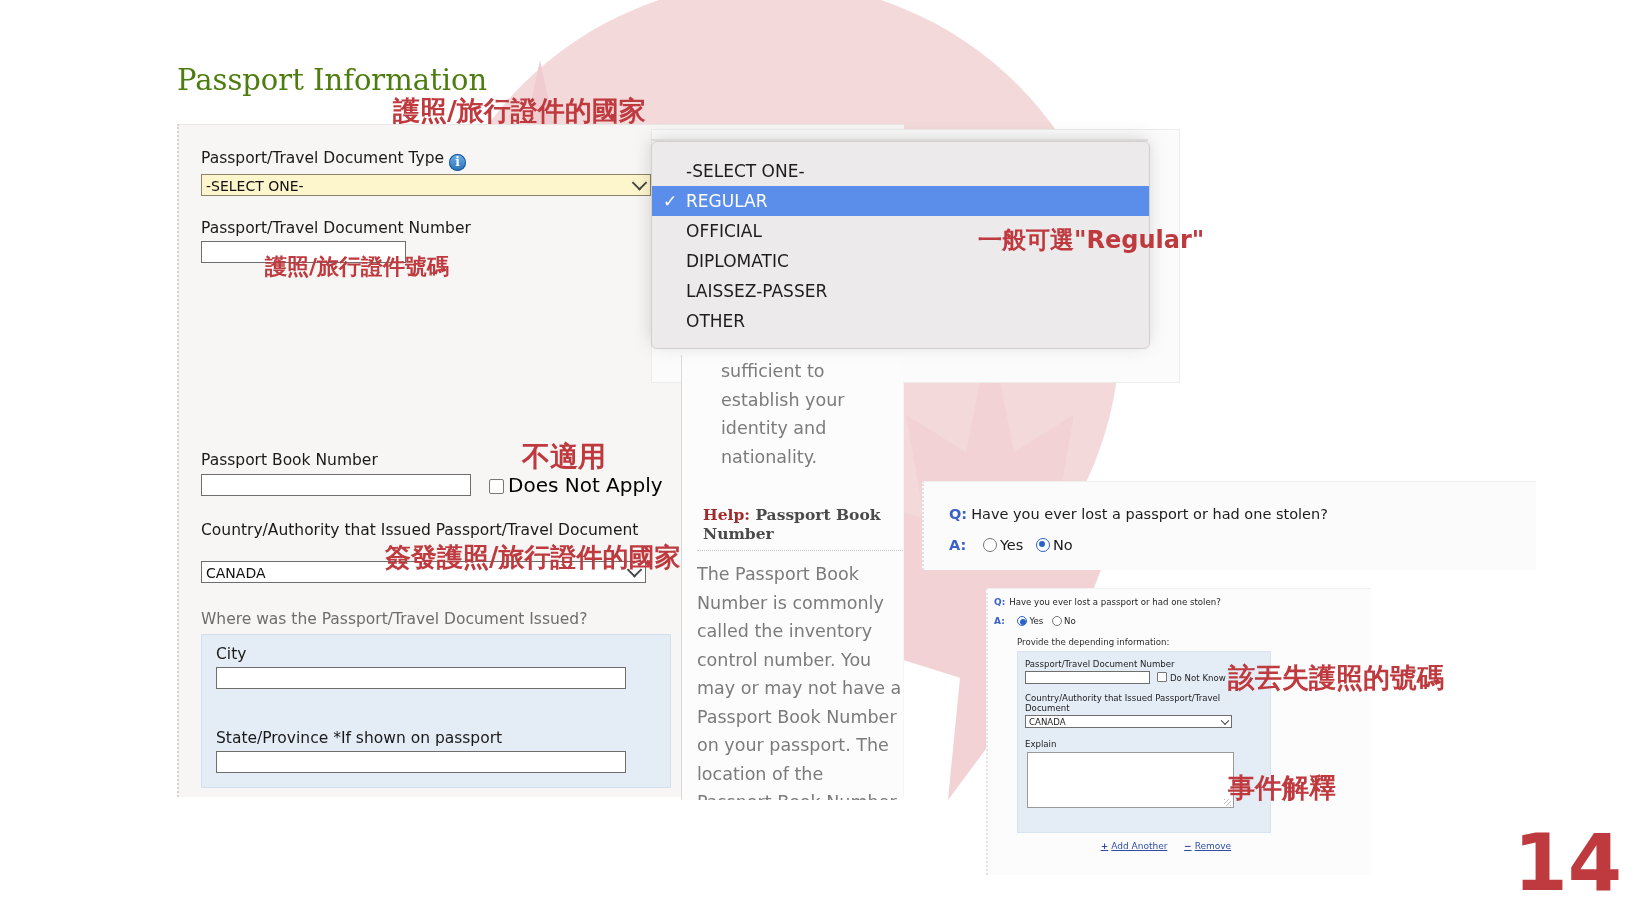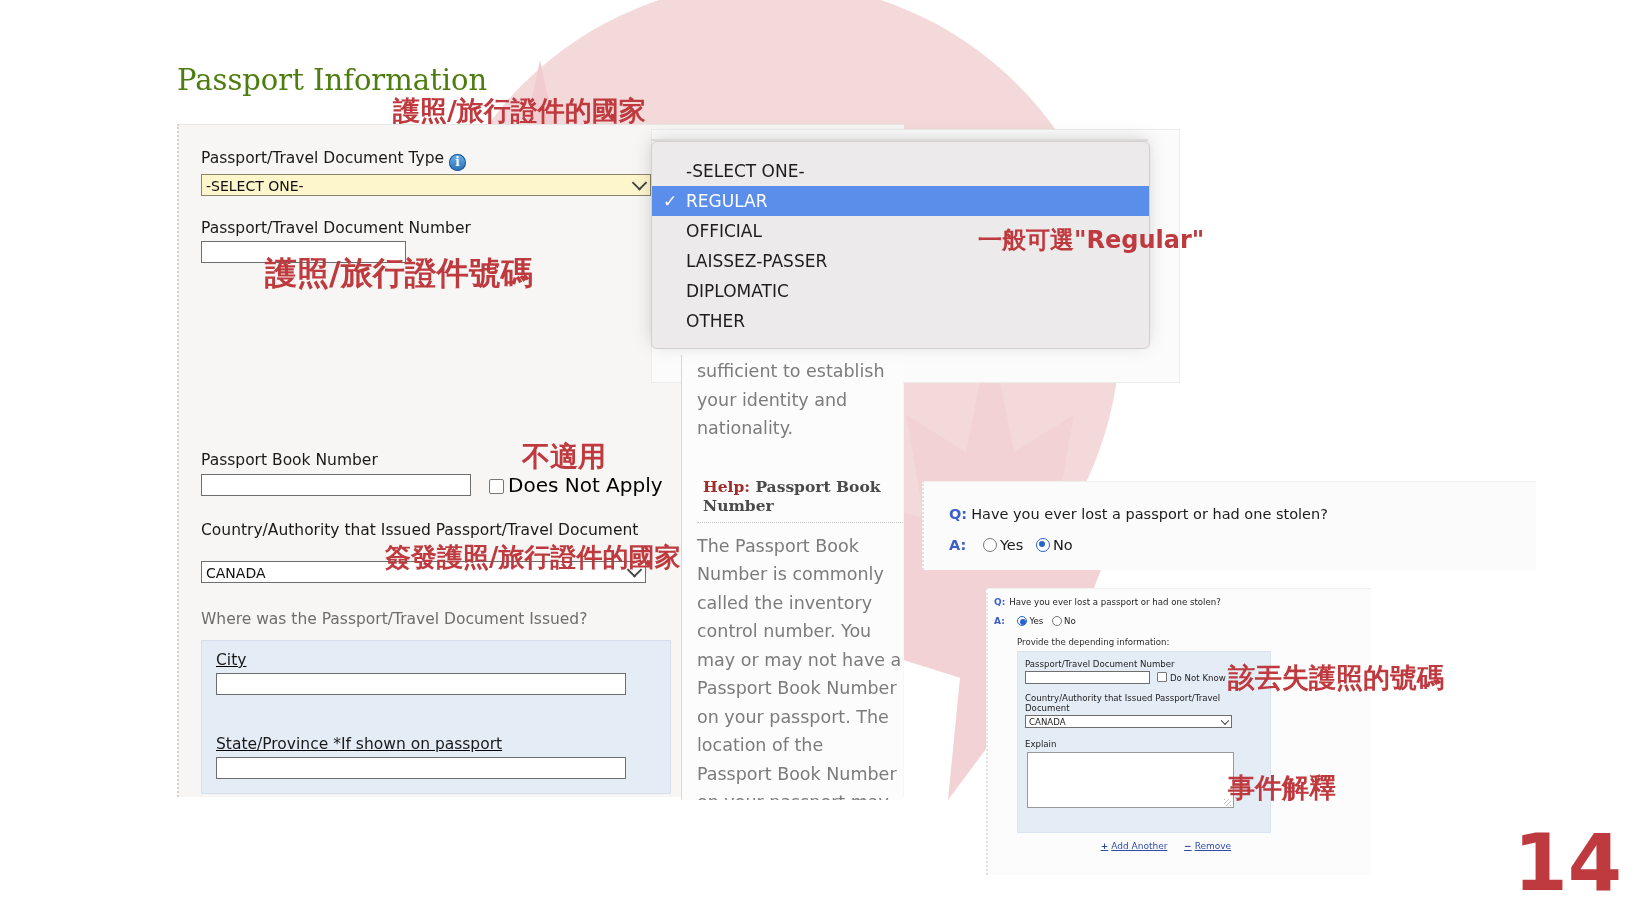--- a/index.html
+++ b/index.html
@@ -240,57 +240,57 @@
       <div style="position:absolute;left:0;top:396px;">
         <div class="fld-label">Country/Authority that Issued Passport/Travel Document</div>
         <div class="selbox" style="width:445px;margin-top:22px;">
           <span>CANADA</span>
           <span class="caret"></span>
         </div>
       </div>
 
       <div style="position:absolute;left:0;top:485px;width:470px;">
         <div class="fld-label muted">Where was the Passport/Travel Document Issued?</div>
-        <div class="issued-box" style="margin-top:12px;text-decoration:underline;">
+        <div class="issued-box" style="margin-top:6px;">
           <div class="fld-label">City</div>
           <div class="txtbox" style="width:410px;margin-top:4px;"></div>
           <div class="fld-label" style="margin-top:40px;">State/Province *If shown on passport</div>
           <div class="txtbox" style="width:410px;margin-top:4px;"></div>
         </div>
       </div>
 
     </div>
   </div>
 
-  <div class="anno" style="left:265px;top:252px;font-size:32px;">護照/旅行證件號碼</div>
+  <div class="anno" style="left:265px;top:252px;font-size:22px;">護照/旅行證件號碼</div>
   <div class="anno" style="left:522px;top:438px;font-size:28px;">不適用</div>
   <div class="anno" style="left:385px;top:540px;font-size:26px;">簽發護照/旅行證件的國家</div>
 
   <div class="help-card"></div>
 
   <div class="help-col">
     <div class="bar"></div>
-    <p class="help-txt" style="margin-top:2px;">sufficient to establish your identity and nationality.</p>
+    <p class="help-txt" style="margin-top:2px;margin-left:24px;">sufficient to establish your identity and nationality.</p>
     <div style="height:34px;"></div>
     <p class="help-hdr">
       <b>Help:</b>
       <span>Passport Book Number</span>
     </p>
     <div class="help-sep"></div>
     <p class="help-txt">The Passport Book Number is commonly called the inventory control number. You may or may not have a Passport Book Number on your passport. The location of the Passport Book Number on your passport may vary depending on the country that issued your passport. Please contact your passport issuing authority if you are unable to</p>
   </div>
 
   <div class="dd-shadow"></div>
   <div class="dd-top-line"></div>
   <div class="dd" id="dropdown-list">
       <div class="dd-item"><span>-SELECT ONE-</span></div>
       <div class="dd-item sel"><span class="tick">✓</span><span>REGULAR</span></div>
       <div class="dd-item"><span>OFFICIAL</span></div>
+      <div class="dd-item"><span>DIPLOMATIC</span></div>
       <div class="dd-item"><span>LAISSEZ-PASSER</span></div>
-      <div class="dd-item"><span>DIPLOMATIC</span></div>
       <div class="dd-item"><span>OTHER</span></div>
     </div>
 
   <div class="anno" style="left:978px;top:224px;font-size:24px;">一般可選"Regular"</div>
 
   <div class="qa-top">
     <div class="qline">
       <span class="qmark">Q:</span><span>Have you ever lost a passport or had one stolen?</span>
     </div>
     <div class="aline">

